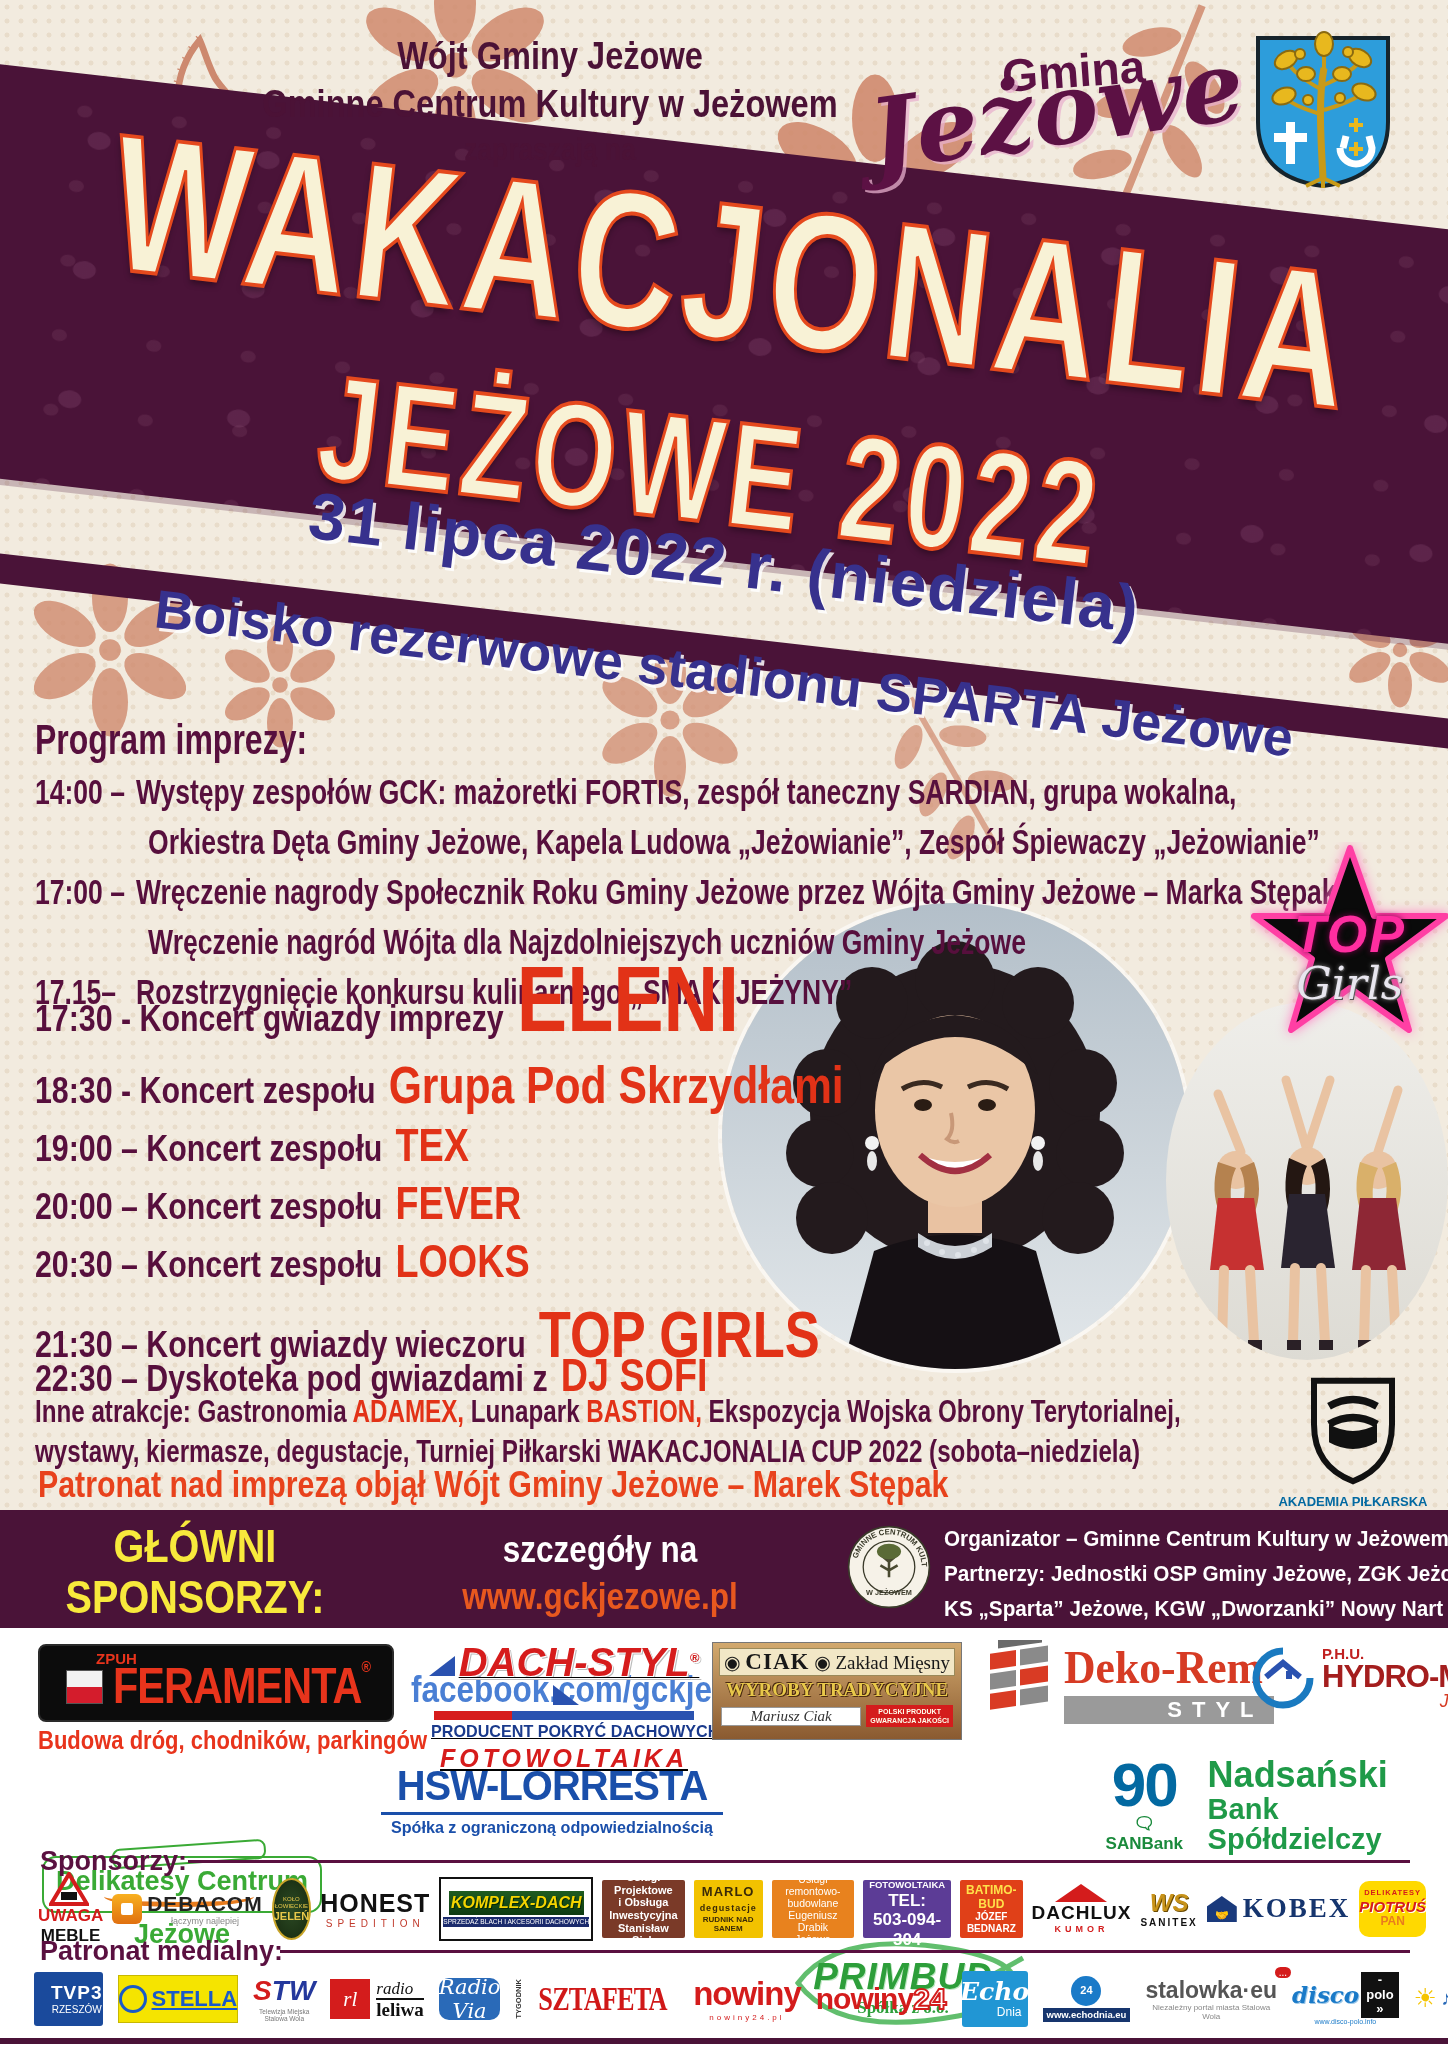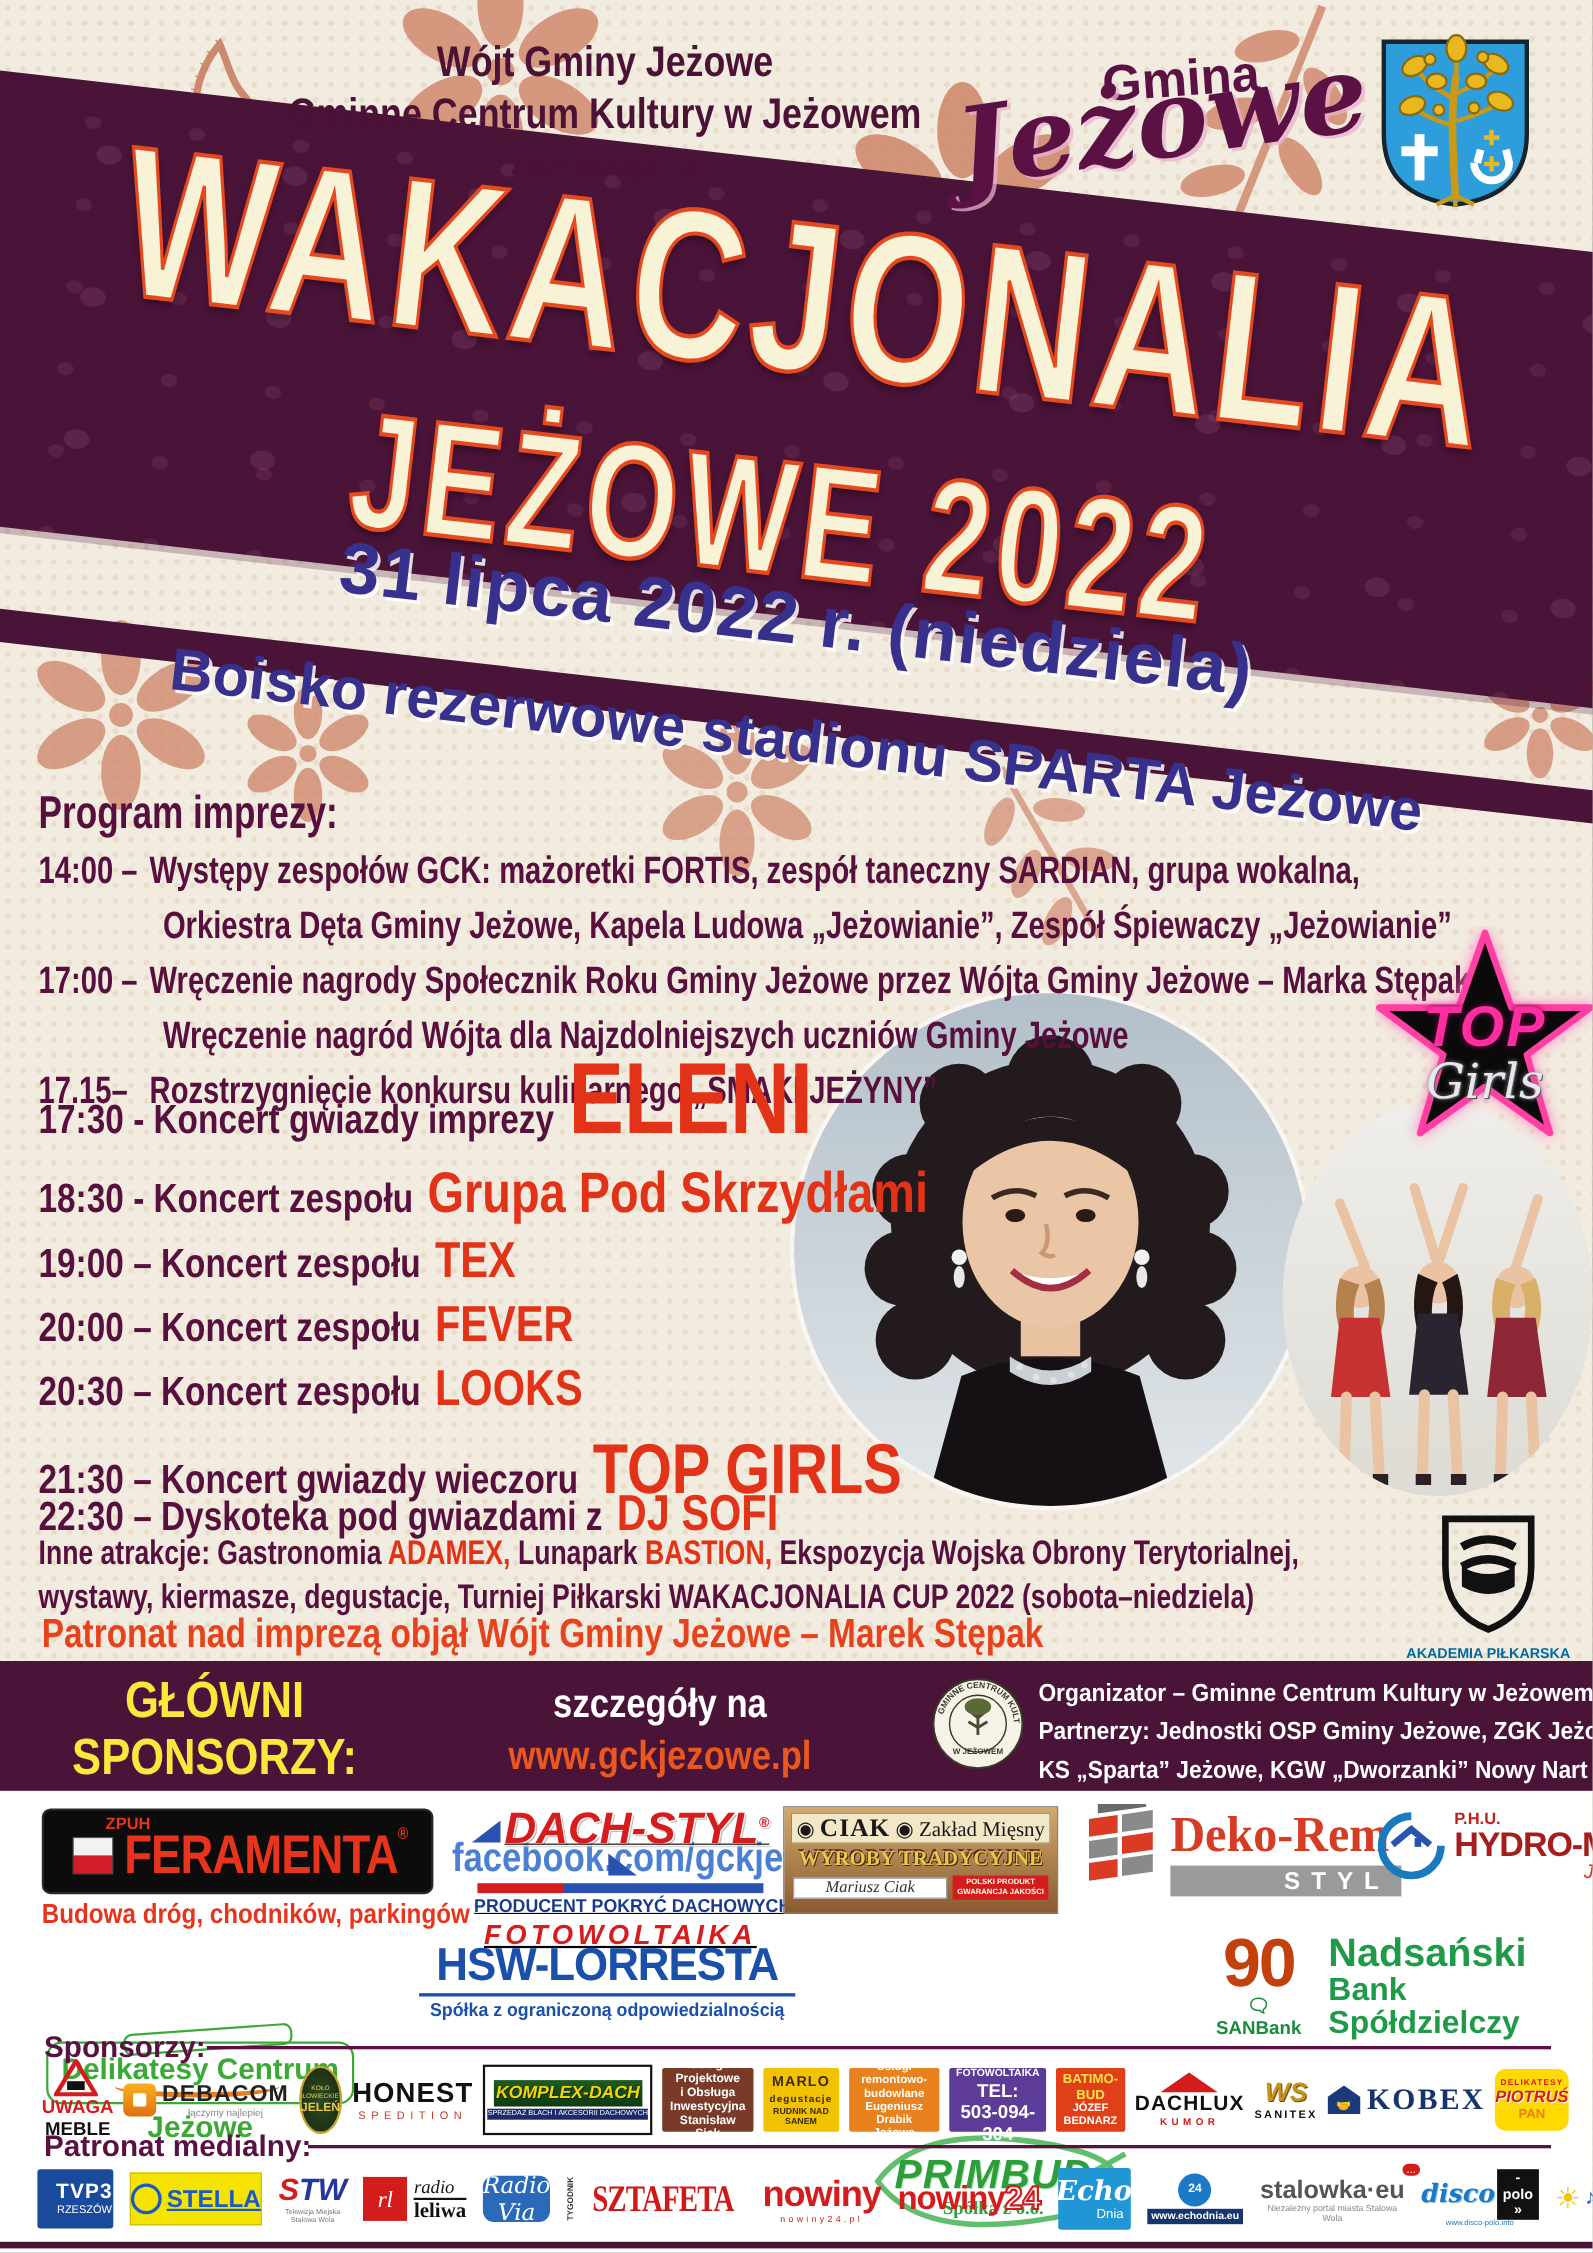--- a/index.html
+++ b/index.html
@@ -154,21 +154,21 @@
   .hsw-sub{font-size:17px;font-weight:bold;color:#1a4faa;border-top:3px solid #1a4faa;
     margin-top:2px;padding-top:3px;white-space:nowrap;transform:scale(.95,1);}
   
   .pb{width:250px;text-align:center;position:relative;color:#2d9e3a;}
   .pb svg{position:absolute;left:0;top:-18px;}
   .pb-name{font-size:37px;font-weight:bold;font-style:italic;letter-spacing:1px;
     text-shadow:1px 1px 0 #bfe8c4;position:relative;}
   .pb-sub{font-size:17px;font-weight:bold;font-family:"Liberation Serif",serif;position:relative;}
   
   .sb{display:flex;align-items:center;gap:14px;}
-  .sb-90{font-size:62px;font-weight:bold;color:#c2410c;letter-spacing:-2px;line-height:.9;}
+  .sb-90{font-size:62px;font-weight:bold;color:#0369a1;letter-spacing:-2px;line-height:.9;}
   .sb-tag{font-size:17px;font-weight:bold;color:#1a8a3c;}
   .sb-name{color:#1f9a48;line-height:1.05;}
   .sb-n1{font-size:36px;font-weight:bold;}
   .sb-n2{font-size:29px;font-weight:bold;}
   
   .lab{position:absolute;font-size:27px;font-weight:bold;color:#5a1040;z-index:6;}
   .rule{position:absolute;height:3px;background:#5a1040;z-index:6;}
   
   .chips{position:absolute;left:34px;width:1392px;display:flex;align-items:center;gap:9px;z-index:6;}
   .chip{display:flex;flex-direction:column;align-items:center;justify-content:center;
@@ -191,21 +191,21 @@
   .kx{border:2px solid #111;background:#fff;width:168px;height:56px;padding:2px;}
   .kx-n{background:linear-gradient(#1e5c20,#0e3a10);color:#f5d400;font-size:16px;font-weight:bold;
     font-style:italic;text-shadow:1px 1px 0 #052a06;padding:3px 2px;white-space:nowrap;}
   .kx-s{background:#1a2a6c;color:#fff;font-size:6.6px;margin-top:2px;padding:1px 0;white-space:nowrap;}
   .siek{background:#7a3a28;color:#fff;width:150px;}
   .siek div{font-size:11px;font-weight:bold;}
   .marlo{background:#f2c200;color:#3a2a08;width:118px;}
   .marlo .l1{font-size:13px;font-weight:bold;letter-spacing:1px;}
   .marlo .l3{font-size:8px;font-weight:bold;}
   .dra{background:#e8821e;color:#fff;width:150px;}
-  .dra div{font-size:10.5px;font-weight:bold;}
+  .dra div{font-size:10.5px;font-weight:normal;}
   .kli{background:#5c3c96;color:#fff;width:160px;}
   .kli .l1{font-size:9.5px;font-weight:bold;}
   .kli .l2{font-size:17px;font-weight:bold;}
   .bat{background:#e04018;width:96px;}
   .bat .l1{font-size:12px;font-weight:bold;color:#ffe14a;}
   .bat .l2{font-size:10px;font-weight:bold;color:#fff;}
   .dlx .roof{width:0;height:0;border-left:26px solid transparent;border-right:26px solid transparent;
     border-bottom:18px solid #d41c1c;}
   .dlx .l1{font-size:19px;font-weight:bold;color:#111;letter-spacing:1px;}
   .dlx .l2{font-size:9px;font-weight:bold;color:#d41c1c;letter-spacing:4px;}

